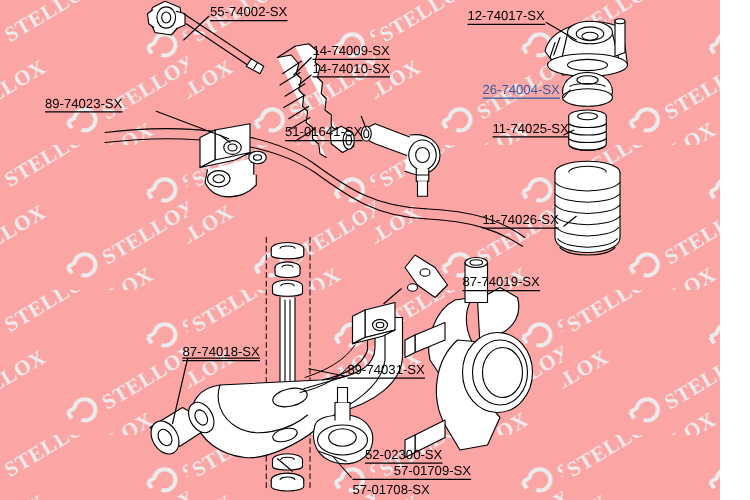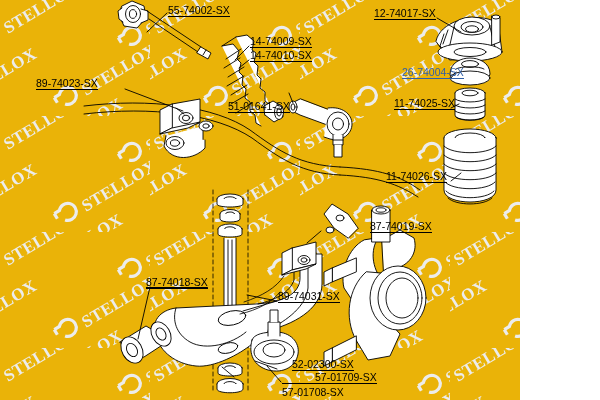--- a/index.html
+++ b/index.html
@@ -6,23 +6,23 @@
   html,body{margin:0;padding:0;}
   body{
     width:600px;height:400px;
     background:#ffffff;
     font-family:"Liberation Sans", sans-serif;
     overflow:hidden;
     position:relative;
   }
   #stage{
     position:relative;
-    width:520px;height:400px;
+    width:576px;height:400px;
     overflow:hidden;
-    background:#eab308;
+    background:#fca5a5;
   }
   #watermark-layer{
     position:absolute;left:0;top:0;width:600px;height:400px;
     pointer-events:none;
     z-index:1;
   }
   #art-layer{
     position:absolute;left:0;top:0;width:600px;height:400px;
     z-index:2;
   }
@@ -38,21 +38,20 @@
     color:#000000;
     white-space:nowrap;
     border-bottom:1px solid #000000;
     padding-bottom:0px;
     letter-spacing:0px;
   }
   .lbl.hl{
     color:#2f5fa8;
     border-bottom:1px solid #2f5fa8;
     cursor:pointer;
-    margin-left:16px;
   }
   .lbl.nu{border-bottom:none;}
 </style>
 </head>
 <body>
 
 <div id="stage">
 
   <svg id="watermark-layer" viewBox="0 0 600 400" xmlns="http://www.w3.org/2000/svg">
     <defs>

